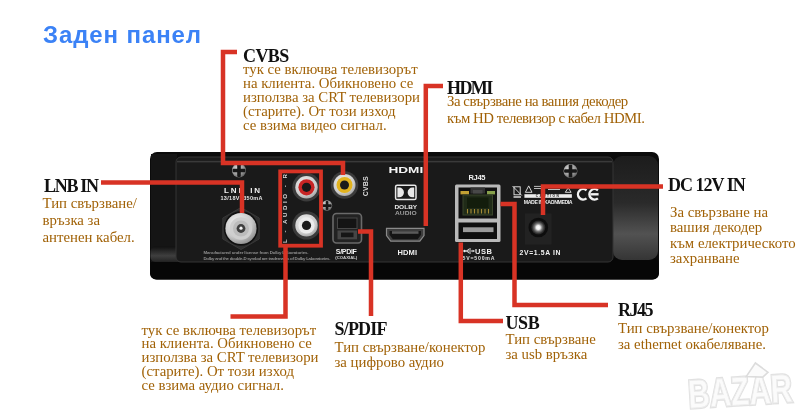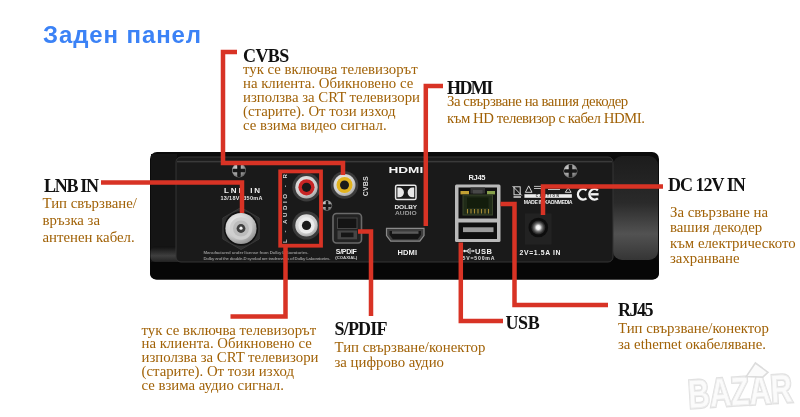--- a/index.html
+++ b/index.html
@@ -218,20 +218,21 @@
 
 <div class="h" style="left:44px;top:177px;letter-spacing:-1.3px;">LNB IN</div>
 <div class="t" style="left:42.5px;top:195px;line-height:17.1px;">Тип свързване/<br>връзка за<br>антенен кабел.</div>
 
 <div class="t" style="left:141.5px;top:323.5px;line-height:13.9px;">тук се включва телевизорът<br>на клиента. Обикновено се<br>използва за CRT телевизори<br>(старите). От този изход<br>се взима аудио сигнал.</div>
 
 <div class="h" style="left:334.5px;top:319.5px;letter-spacing:-0.8px;">S/PDIF</div>
 <div class="t" style="left:334.5px;top:340px;line-height:14.7px;">Тип свързване/конектор<br>за цифрово аудио</div>
 
 <div class="h" style="left:505.5px;top:313.5px;">USB</div>
+<div class="t" style="left:505.5px;top:331.5px;line-height:15.2px;">Тип свързване<br>за usb връзка</div>
 
 <div class="h" style="left:618px;top:300.5px;letter-spacing:-1.5px;">RJ45</div>
 <div class="t" style="left:618px;top:320px;line-height:16px;">Тип свързване/конектор<br>за ethernet окабеляване.</div>
 
 <div class="h" style="left:668px;top:176px;letter-spacing:-1.0px;text-align:right;">DC 12V IN</div>
 <div class="t" style="left:670px;top:196.5px;line-height:15.5px;margin-top:8px;">За свързване на<br>вашия декодер<br>към електрическото<br>захранване</div>
 
 </div>
 
 </body></html>

